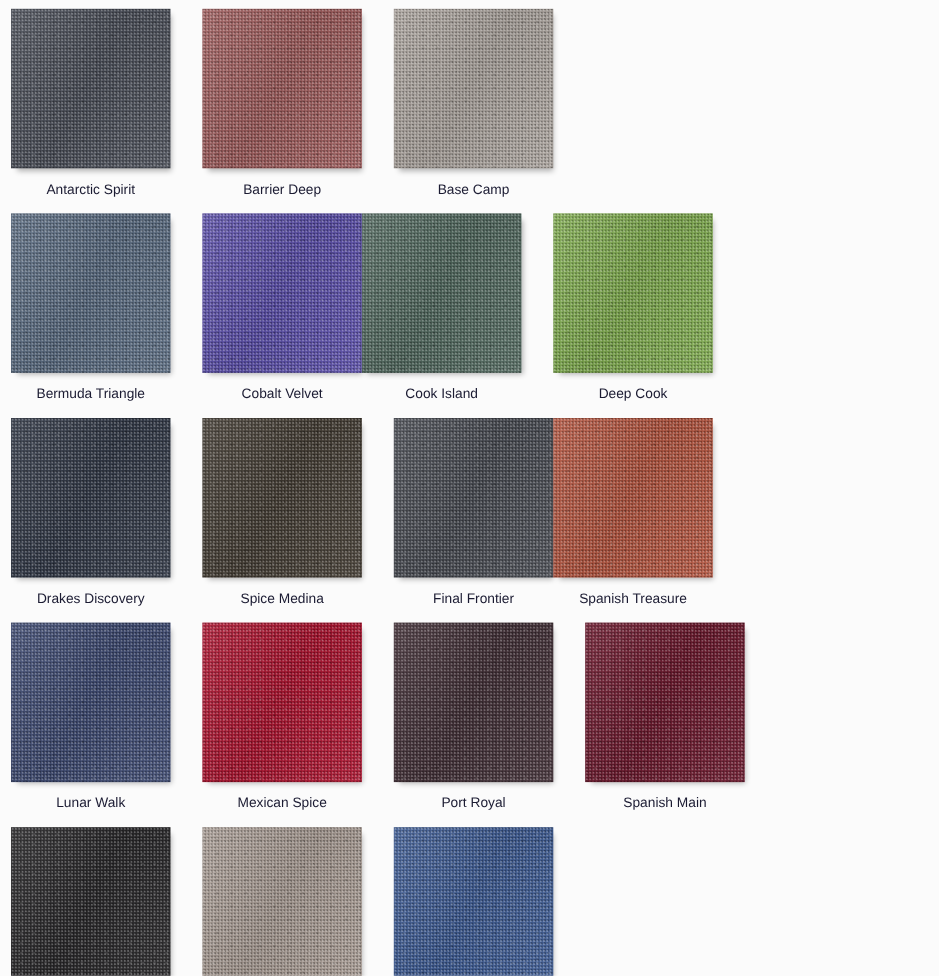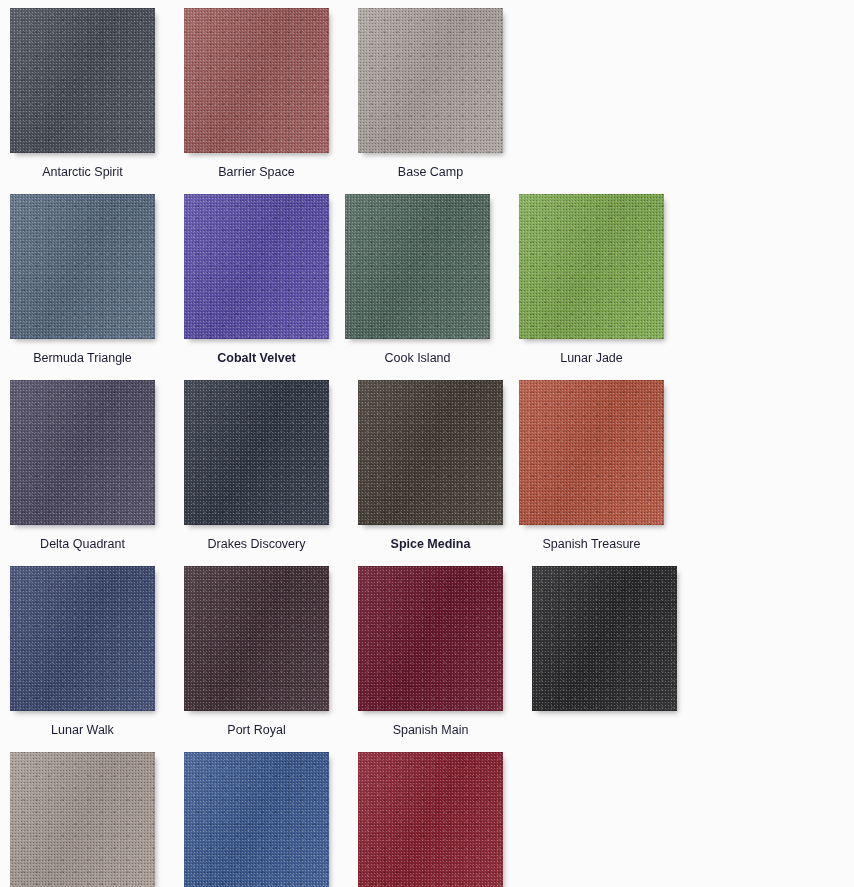--- a/index.html
+++ b/index.html
@@ -28,22 +28,21 @@
   .swatch-cell {
     width: 145px;
     margin-right: 29px;
     margin-bottom: 15px;
     display: flex;
     flex-direction: column;
     align-items: center;
     cursor: pointer;
   }
   .swatch-cell:nth-child(5n) {
-    margin-right: 16px;
-    font-weight: bold;
+    margin-right: 0;
   }
 
   .swatch-chip {
     width: 145px;
     height: 145px;
     box-shadow: 3px 4px 5px -2px rgba(0,0,0,0.30);
     position: relative;
     overflow: hidden;
     background-color: #888;
   }
@@ -88,61 +87,65 @@
 </head>
 <body style="background: rgb(251, 251, 251);">
 
 <div id="swatch-gallery">
     <div class="swatch-cell">
       <div class="swatch-chip" style="background-color: rgb(76, 80, 90);"></div>
       <div class="swatch-label">Antarctic Spirit</div>
     </div>
     <div class="swatch-cell">
       <div class="swatch-chip" style="background-color: rgb(157, 92, 92);"></div>
-      <div class="swatch-label">Barrier Space</div>
+      <div class="swatch-label">Barrier Deep</div>
     </div>
     <div class="swatch-cell">
       <div class="swatch-chip" style="background-color: rgb(169, 162, 156);"></div>
       <div class="swatch-label">Base Camp</div>
     </div>
     <div class="swatch-cell">
       <div class="swatch-chip" style="background-color: rgb(90, 107, 128);"></div>
       <div class="swatch-label">Bermuda Triangle</div>
     </div>
     <div class="swatch-cell">
       <div class="swatch-chip" style="background-color: rgb(91, 79, 168);"></div>
       <div class="swatch-label">Cobalt Velvet</div>
     </div>
     <div class="swatch-cell">
       <div class="swatch-chip" style="background-color: rgb(82, 105, 95);"></div>
       <div class="swatch-label">Cook Island</div>
     </div>
     <div class="swatch-cell">
       <div class="swatch-chip" style="background-color: rgb(126, 169, 79);"></div>
-      <div class="swatch-label">Lunar Jade</div>
-    </div>
-    <div class="swatch-cell">
-      <div class="swatch-chip" style="background-color: rgb(80, 76, 100);"></div>
-      <div class="swatch-label">Delta Quadrant</div>
+      <div class="swatch-label">Deep Cook</div>
     </div>
     <div class="swatch-cell">
       <div class="swatch-chip" style="background-color: rgb(51, 58, 72);"></div>
       <div class="swatch-label">Drakes Discovery</div>
     </div>
     <div class="swatch-cell">
       <div class="swatch-chip" style="background-color: rgb(70, 63, 54);"></div>
       <div class="swatch-label">Spice Medina</div>
     </div>
     <div class="swatch-cell">
+      <div class="swatch-chip" style="background-color: rgb(74, 77, 84);"></div>
+      <div class="swatch-label">Final Frontier</div>
+    </div>
+    <div class="swatch-cell">
       <div class="swatch-chip" style="background-color: rgb(178, 85, 64);"></div>
       <div class="swatch-label">Spanish Treasure</div>
     </div>
     <div class="swatch-cell">
       <div class="swatch-chip" style="background-color: rgb(63, 75, 114);"></div>
       <div class="swatch-label">Lunar Walk</div>
+    </div>
+    <div class="swatch-cell">
+      <div class="swatch-chip" style="background-color: rgb(171, 21, 48);"></div>
+      <div class="swatch-label">Mexican Spice</div>
     </div>
     <div class="swatch-cell">
       <div class="swatch-chip" style="background-color: rgb(68, 50, 57);"></div>
       <div class="swatch-label">Port Royal</div>
     </div>
     <div class="swatch-cell">
       <div class="swatch-chip" style="background-color: rgb(108, 26, 46);"></div>
       <div class="swatch-label">Spanish Main</div>
     </div>
     <div class="swatch-cell">

